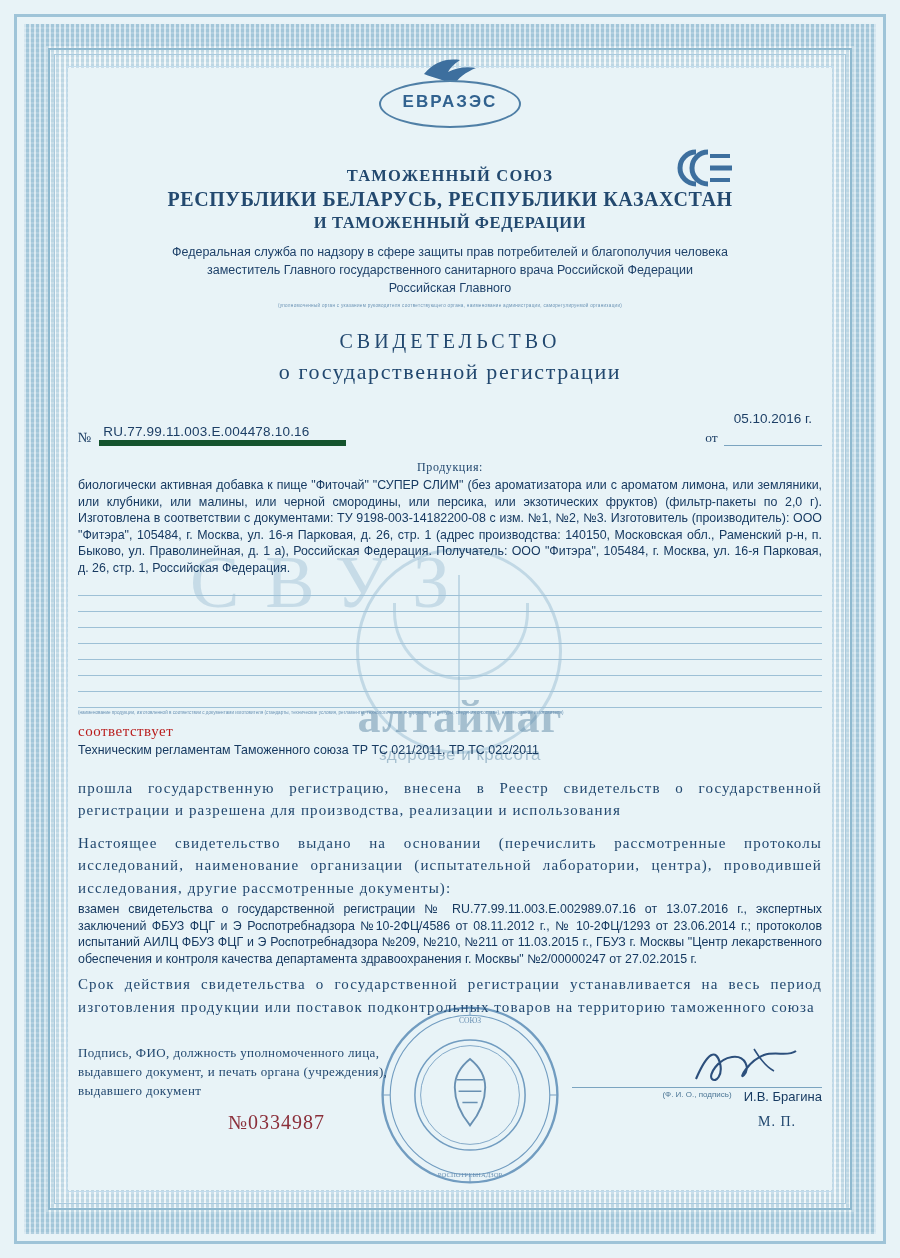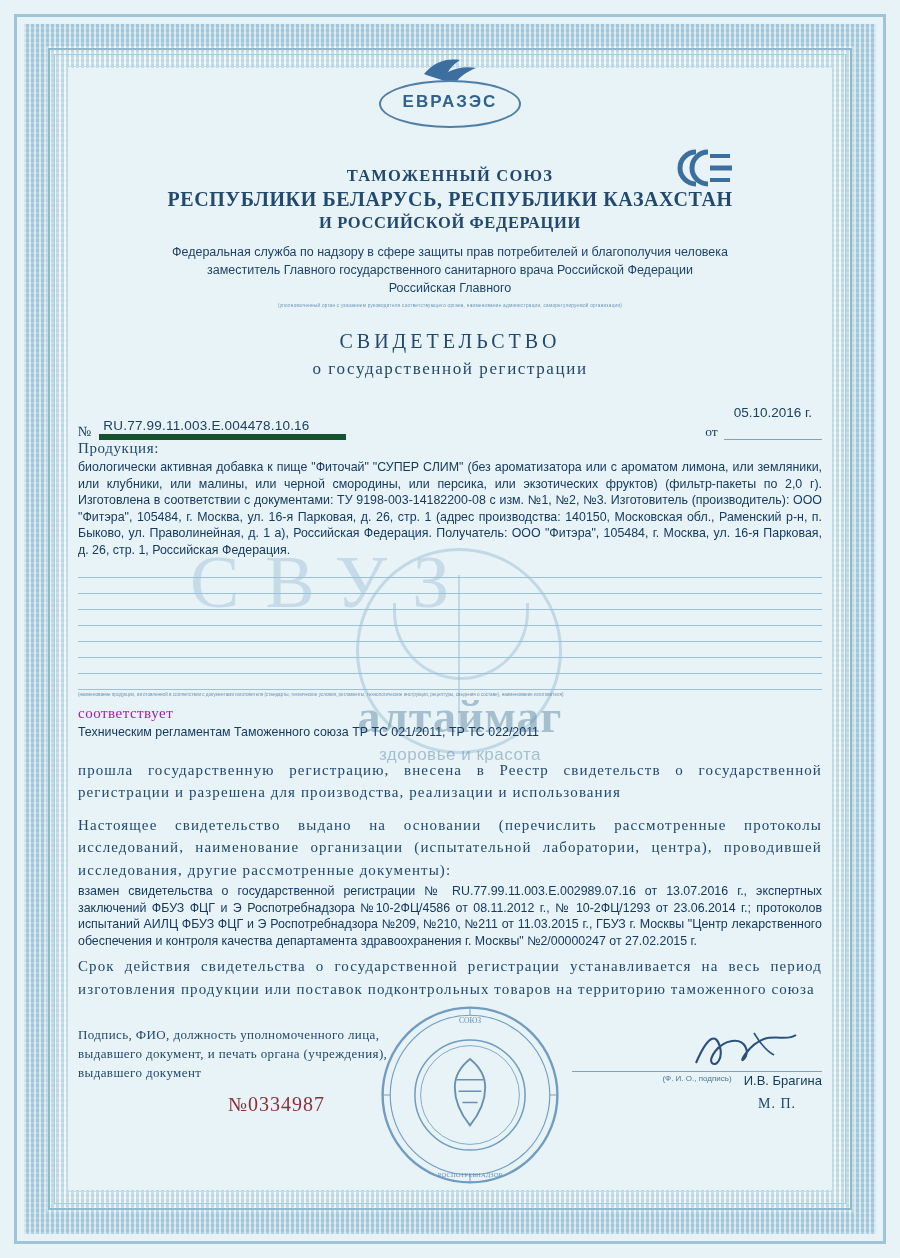--- a/index.html
+++ b/index.html
@@ -160,21 +160,21 @@
     text-align: center;
     font-family: "Liberation Serif", serif;
     font-size: 20px;
     letter-spacing: 4px;
     color: #22486f;
   }
   .doc-subtitle {
     margin-top: 6px;
     text-align: center;
     font-family: "Liberation Serif", serif;
-    font-size: 17px;
+    font-size: 22px;
     letter-spacing: 1.6px;
     color: #22486f;
   }
 
   .numdate {
     margin-top: 26px;
     display: flex;
     align-items: flex-end;
     font-size: 13.5px;
     font-family: "Liberation Serif", serif;
@@ -193,25 +193,26 @@
     font-size: 13.5px;
   }
   .numdate .dateval {
     font-family: "Liberation Sans", sans-serif;
     font-size: 13.5px;
     border-bottom: 1px solid #7ba4c0;
     padding: 0 10px 19px 10px;
   }
 
   .section-label {
-    margin-top: 0;
-    font-family: "Liberation Serif", serif;
-    font-size: 15px;
+    margin-top: 14px;
+    font-family: "Liberation Serif", serif;
+    font-size: 12px;
     letter-spacing: .6px;
     color: #22486f;
+    text-align: center;
   }
   .para {
     font-size: 12.4px;
     line-height: 1.33;
     text-align: justify;
     color: #173a61;
     margin-top: 2px;
   }
   .underlines {
     margin-top: 4px;
@@ -230,34 +231,34 @@
     white-space: nowrap;
     overflow: hidden;
     margin-top: 2px;
   }
 
   .sect-head {
     margin-top: 8px;
     font-family: "Liberation Serif", serif;
     font-size: 15px;
     letter-spacing: .5px;
-    color: #a21caf;
+    color: #b91c1c;
   }
   .big-spaced {
     font-family: "Liberation Serif", serif;
     font-size: 15px;
     letter-spacing: 1.1px;
     line-height: 1.5;
     color: #22486f;
     text-align: justify;
   }
   .sig-block {
     margin-top: 26px;
     display: flex;
-    align-items: flex-end;
+    align-items: center;
   }
   .sig-text {
     font-family: "Liberation Serif", serif;
     font-size: 13px;
     line-height: 1.45;
     letter-spacing: .4px;
     color: #22486f;
     width: 330px;
   }
   .sig-right {
@@ -437,21 +438,21 @@
       <path d="M30 6 A16 16 0 1 0 30 38" fill="none" stroke="#3d6f9e" stroke-width="5"></path>
       <path d="M42 6 A16 16 0 1 0 42 38" fill="none" stroke="#3d6f9e" stroke-width="5"></path>
       <line x1="44" y1="22" x2="66" y2="22" stroke="#3d6f9e" stroke-width="5"></line>
       <line x1="44" y1="10" x2="64" y2="10" stroke="#3d6f9e" stroke-width="4"></line>
       <line x1="44" y1="34" x2="64" y2="34" stroke="#3d6f9e" stroke-width="4"></line>
     </svg>
 
     <div class="ts-title">
       <div class="l1">ТАМОЖЕННЫЙ СОЮЗ</div>
       <div class="l2">РЕСПУБЛИКИ БЕЛАРУСЬ, РЕСПУБЛИКИ КАЗАХСТАН</div>
-      <div class="l3">И РОССИЙСКОЙ ФЕДЕРАЦИИ</div>
+      <div class="l3">И ТАМОЖЕННЫЙ ФЕДЕРАЦИИ</div>
     </div>
 
     <div class="authority">
       <div>Федеральная служба по надзору в сфере защиты прав потребителей и благополучия человека</div>
       <div>заместитель Главного государственного санитарного врача Российской Федерации</div>
       <div>Российская Главного</div>
     </div>
     <div class="micro-line">(уполномоченный орган с указанием руководителя соответствующего органа, наименование администрации, саморегулируемой организации)</div>
 
     <div class="doc-title">СВИДЕТЕЛЬСТВО</div>

